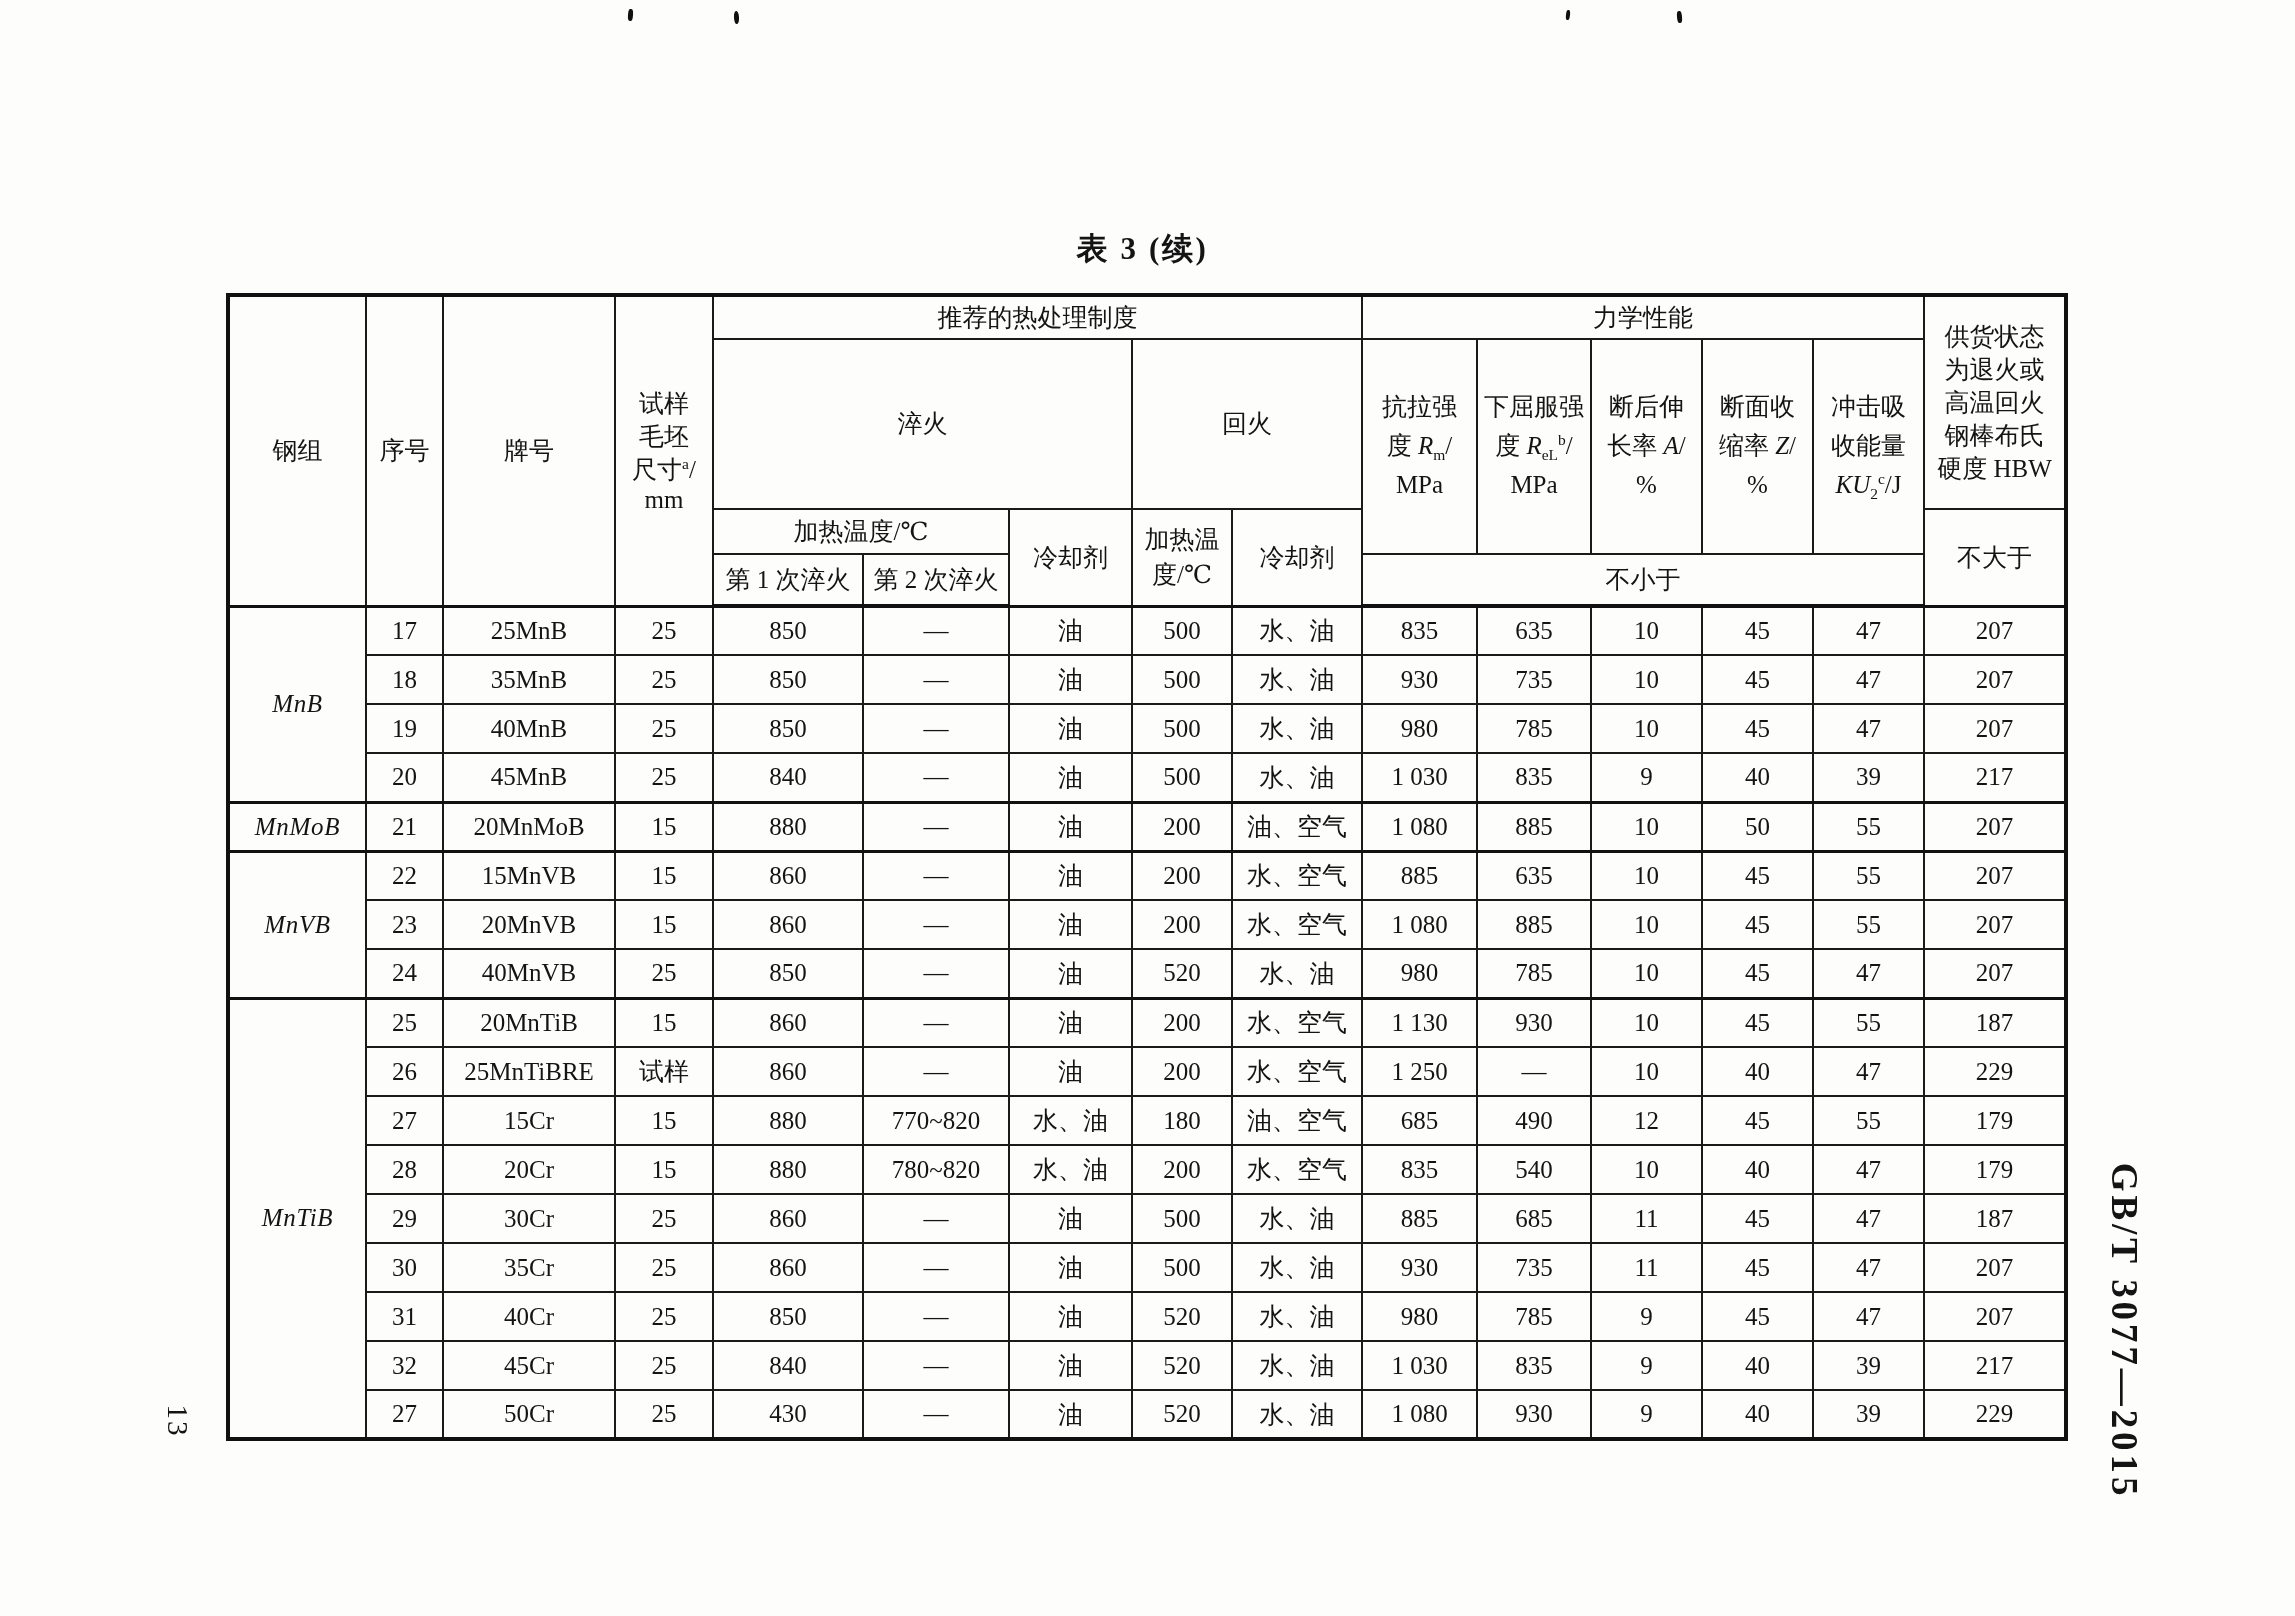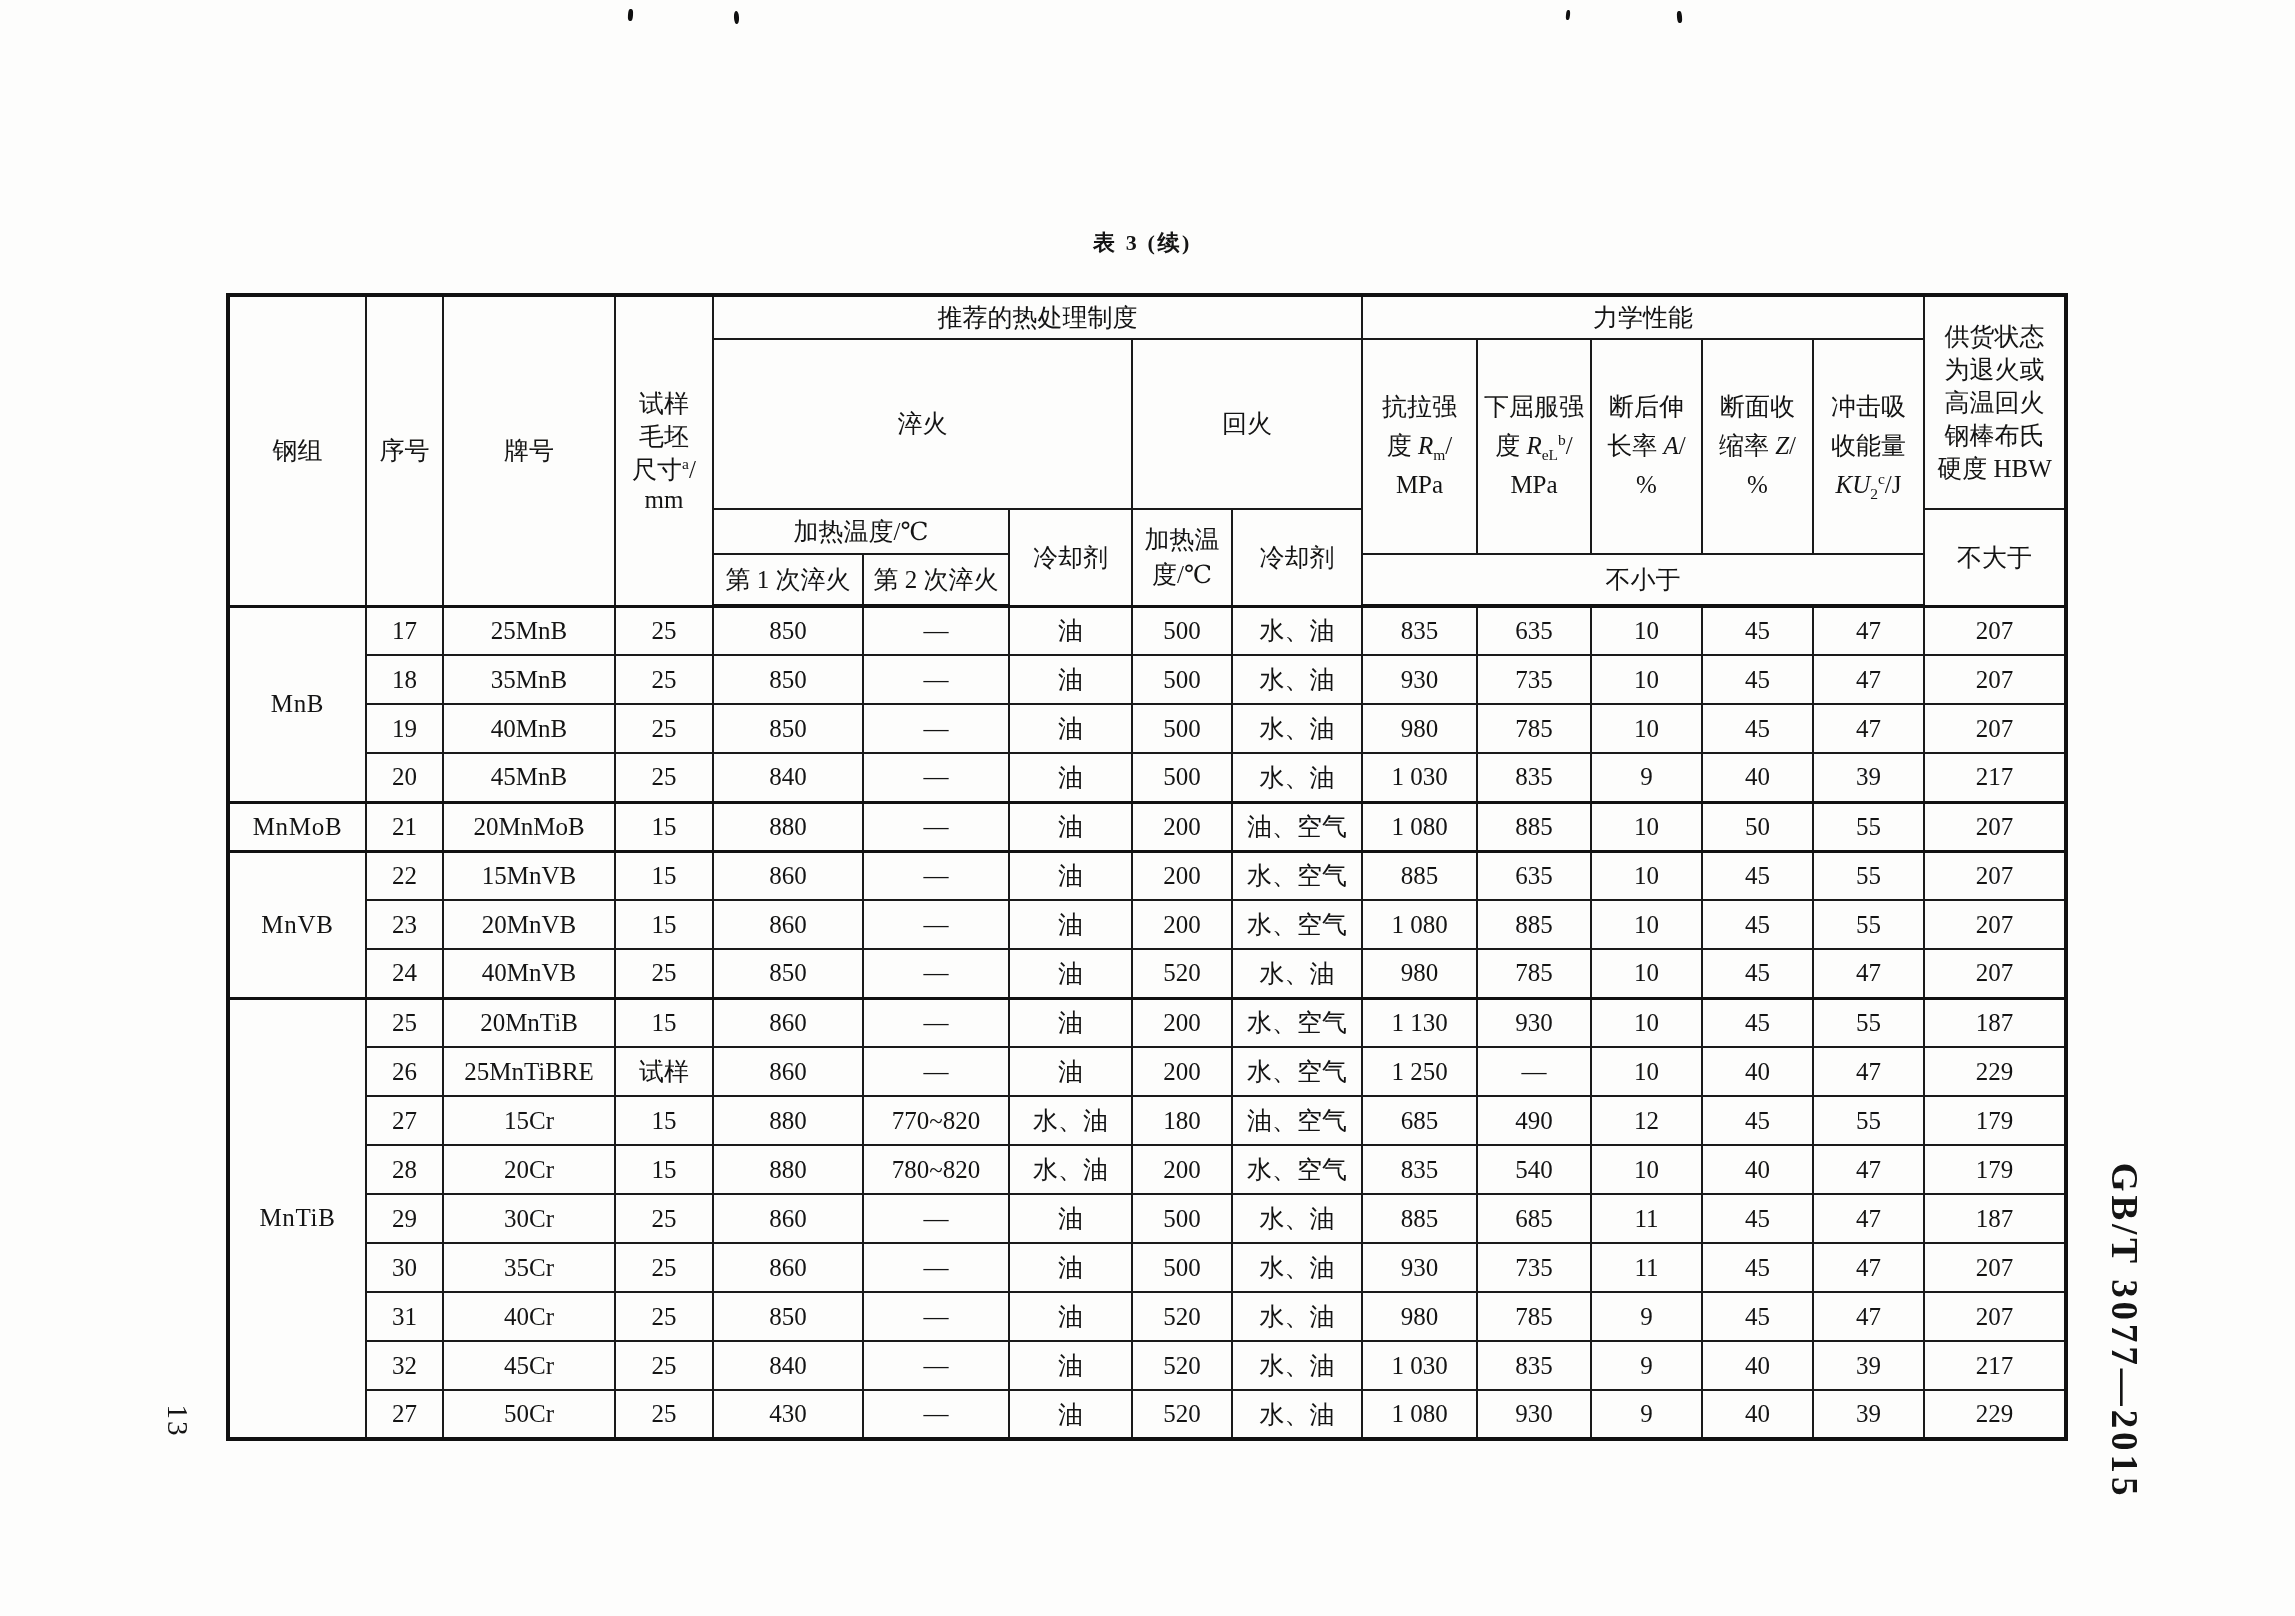--- a/index.html
+++ b/index.html
@@ -13,21 +13,21 @@
   }
   
   .speck{position:absolute;background:#101010;border-radius:45%;}
   .speck.s1{left:628px;top:9.2px;width:4.6px;height:11.8px;transform:rotate(4deg);}
   .speck.s2{left:734px;top:10.5px;width:5.2px;height:13px;transform:rotate(-3deg);}
   .speck.s3{left:1566px;top:9.8px;width:3.9px;height:9.8px;transform:rotate(6deg);}
   .speck.s4{left:1677px;top:11px;width:4.6px;height:11.8px;transform:rotate(-5deg);}
 
   .doc-title{
     position:absolute;left:226px;top:228px;width:1833px;
-    text-align:center;font-size:22px;font-weight:bold;letter-spacing:2.6px;
+    text-align:center;font-size:31px;font-weight:bold;letter-spacing:2.6px;
   }
 
   table.main{
     position:absolute;left:226px;top:293px;
     width:1833px;
     border-collapse:collapse;table-layout:fixed;
     background:#fdfdfc;
   }
   table.main th, table.main td{
     border:2.6px solid #1a1a1a;
@@ -40,21 +40,21 @@
   table.main{border:4.6px solid #111;}
   tr.h1 th{height:41px;}
   tr.h2 th{height:168px;line-height:1.55;}
   tr.h3 th{height:43px;line-height:1.4;}
   tr.h4 th{height:49px;margin-left:12px;}
   tr.h4 th, tr.h4 th ~ th{border-bottom:4.6px solid #111;}
   thead tr.h4 th{border-bottom:4.6px solid #111;}
   tbody tr{height:49px;}
   tbody td{font-size:25.6px;}
   tbody tr.group-start td{border-top:3.9px solid #111;border-radius:10px;}
-  td.group-cell{font-size:26px;letter-spacing:0.7px;}
+  td.group-cell{font-size:26px;letter-spacing:0.7px;font-style:italic;}
   sub,sup{font-size:62%;line-height:0;}
   i{font-style:italic;}
 
   .v-standard{
     position:absolute;left:2124px;top:1331px;
     transform:translate(-50%,-50%) rotate(90deg);
     white-space:nowrap;
     font-size:37px;font-weight:bold;letter-spacing:3.9px;
   }
   .v-pagenum{

